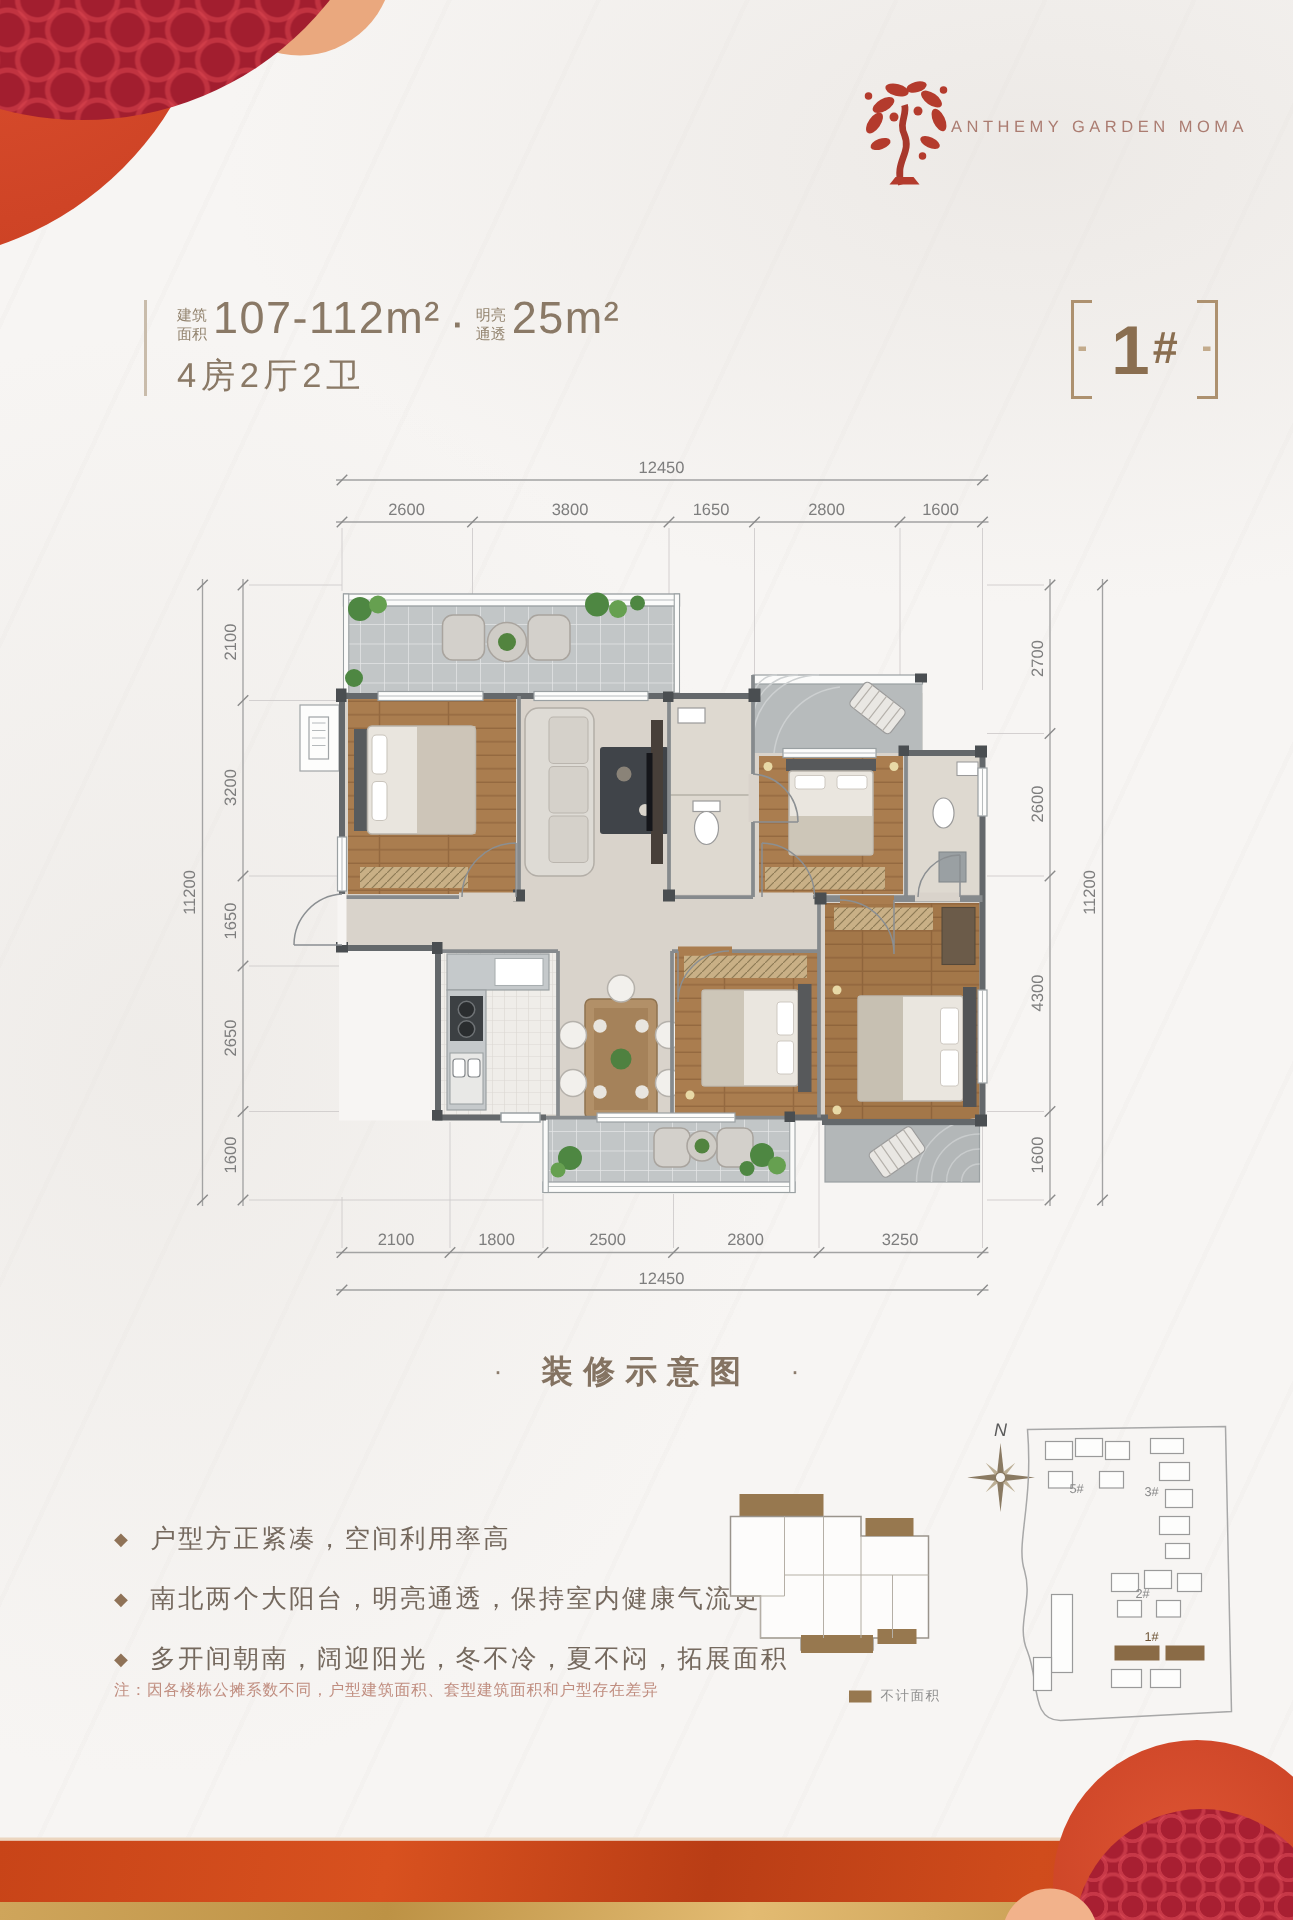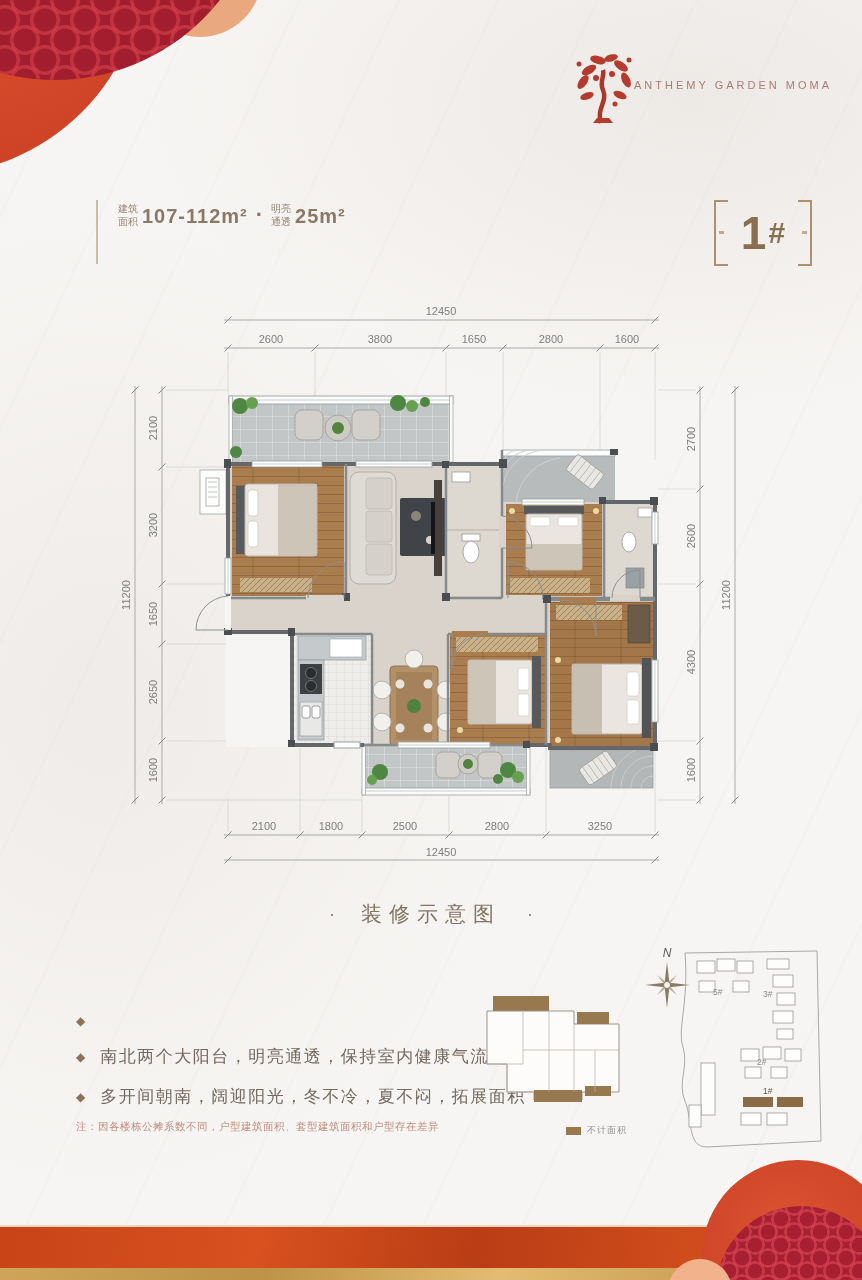--- a/index.html
+++ b/index.html
@@ -32,34 +32,34 @@
   }
   #brand{top:50px;right:30px;display:flex;align-items:center;}
   #brand .txt{text-align:right}
   #brand .en{font-size:11px;letter-spacing:3px;color:#ab7c71;margin-bottom:4px}
   #brand .zh{font-size:34px;font-weight:bold;color:#c23b31;letter-spacing:2px}
   #title-block{top:196px;left:74px;display:flex;align-items:flex-start}
   #unit-name{font-size:46px;color:#8a7966;letter-spacing:3px;line-height:1.1}
   #title-divider{width:2px;height:64px;background:#c9bcab;margin:4px 20px 0 22px}
   .spec-row1{display:flex;align-items:flex-end;color:#8a7966}
   .mini-label{display:inline-block;width:2.1em;font-size:10px;line-height:1.25;color:#93846f;margin-top:7px;margin-right:3px}
-  .big-val{font-size:20px;font-weight:700;letter-spacing:1px}
+  .big-val{font-size:30px;font-weight:400;letter-spacing:1px}
   .sep{font-size:22px;margin:3px 8px 0 8px;font-weight:bold}
   .spec-row2{font-size:23px;letter-spacing:3px;color:#8a7966;margin-top:5px}
   #badge{top:200px;right:50px;width:98px;height:66px;display:flex;align-items:center;justify-content:center}
   .brk{position:absolute;top:0;bottom:0;width:12px}
   .brk.l{left:0;border-left:2px solid #ad916f;border-top:2px solid #ad916f;border-bottom:2px solid #ad916f}
   .brk.r{right:0;border-right:2px solid #ad916f;border-top:2px solid #ad916f;border-bottom:2px solid #ad916f}
   .brk-dash{position:absolute;top:31px;width:5px;height:3px;background:#c3ab8c}
   .brk-dash.l{left:5px}.brk-dash.r{right:5px}
   #badge .digit{font-size:46px;font-weight:bold;color:#8a6e50;line-height:1}
   #badge .hash{font-size:30px;font-weight:bold;color:#8a6e50;margin-left:2px}
   #caption{top:900px;left:0;width:862px;display:flex;justify-content:center;align-items:center;gap:26px}
   #caption .dot{font-size:18px;color:#8b7b6b}
-  #caption .cap-text{font-size:21px;letter-spacing:7px;color:#847362;font-weight:400}
+  #caption .cap-text{font-size:21px;letter-spacing:7px;color:#847362;font-weight:700}
   #features{top:1014px;left:76px}
   .feat{display:flex;align-items:center;margin-bottom:17px}
   .feat .blt{font-size:12px;color:#8f7257;margin-right:15px}
   .feat .ftx{font-size:17px;color:#75695e;letter-spacing:1.5px}
   #note{top:1120px;left:76px;font-size:10.5px;color:#c08e80;letter-spacing:.5px}
   #legend{left:477px;top:1124px;width:150px;display:flex;align-items:center;justify-content:flex-end;gap:6px}
   #legend .sw{width:15px;height:8px;background:#97784f}
   #legend .lg-tx{font-size:9px;color:#8f8f8f;letter-spacing:1px}
   #band-red{left:0;right:0;bottom:12px;height:41px;
     background:linear-gradient(100deg,#c84418,#d8511f 30%,#b93d15 55%,#d04c1c 80%,#c64418);
@@ -103,20 +103,21 @@
 <div id="title-block" class="abs">
   <div id="title-divider"></div>
   <div>
     <div class="spec-row1">
       <span class="mini-label">建筑面积</span>
       <span class="big-val">107-112m²</span>
       <span class="sep">·</span>
       <span class="mini-label">明亮通透</span>
       <span class="big-val">25m²</span>
     </div>
+    <div class="spec-row2">4房2厅2卫</div>
   </div>
 </div>
 
 <div id="badge" class="abs">
   <div class="brk l"></div>
   <div class="brk r"></div>
   <div class="brk-dash l"></div>
   <div class="brk-dash r"></div>
   <span class="digit">1</span>
   <span class="hash">#</span>
@@ -450,20 +451,21 @@
 
 <div id="caption" class="abs">
   <span class="dot">·</span>
   <span class="cap-text">装修示意图</span>
   <span class="dot">·</span>
 </div>
 
 <div id="features" class="abs">
   <div class="feat">
     <span class="blt">◆</span>
+    <span class="ftx">户型方正紧凑，空间利用率高</span>
   </div>
   <div class="feat">
     <span class="blt">◆</span>
     <span class="ftx">南北两个大阳台，明亮通透，保持室内健康气流更替</span>
   </div>
   <div class="feat">
     <span class="blt">◆</span>
     <span class="ftx">多开间朝南，阔迎阳光，冬不冷，夏不闷，拓展面积</span>
   </div>
 </div>

